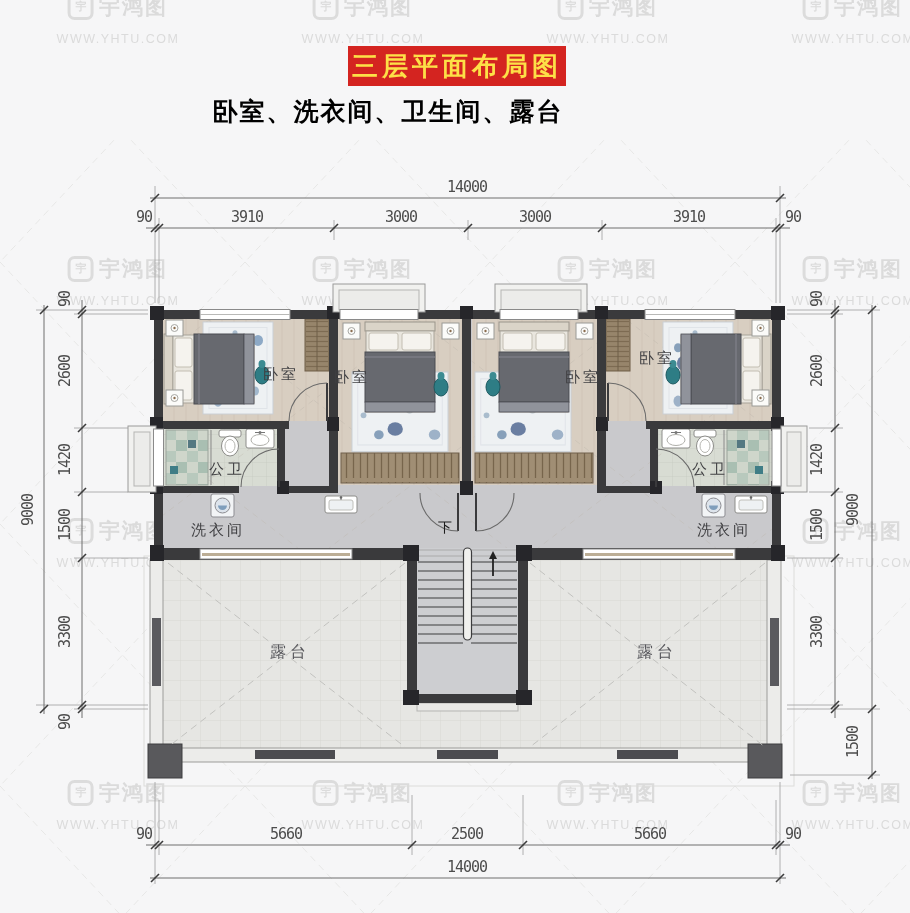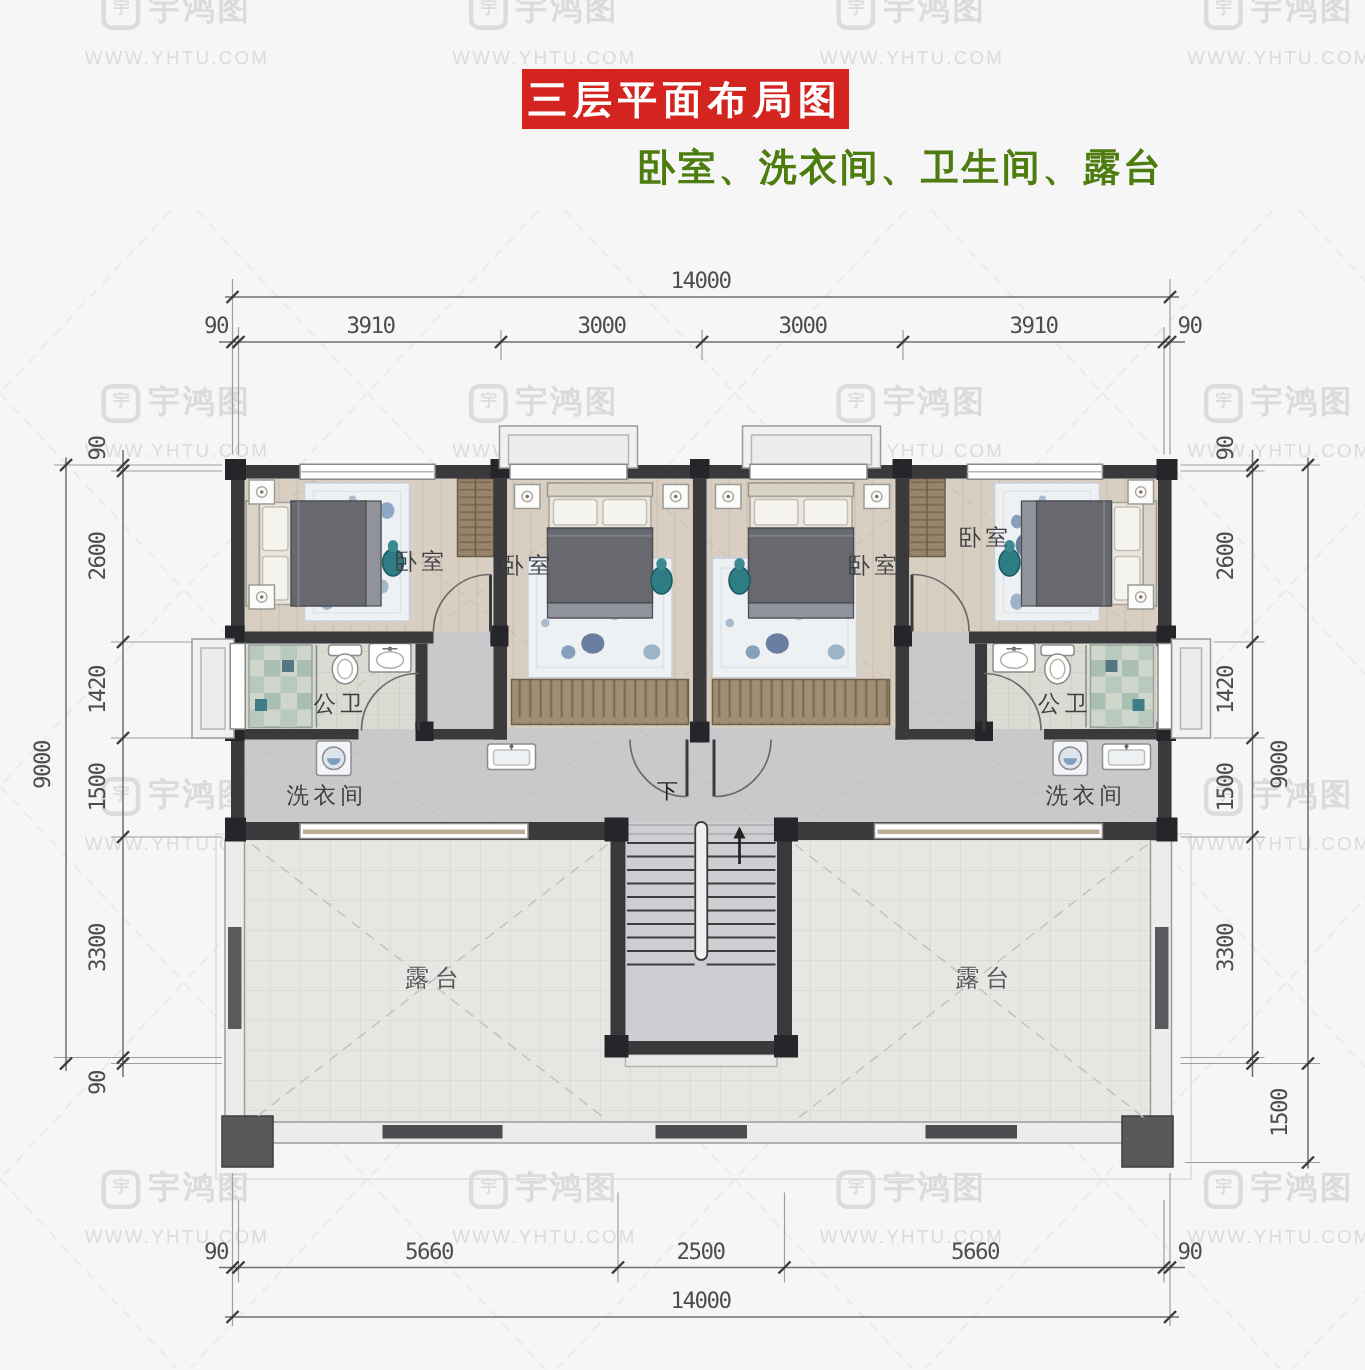--- a/index.html
+++ b/index.html
@@ -13,24 +13,24 @@
   .wm-top{display:flex;align-items:center;justify-content:center;gap:5px;}
   .wm-logo{display:inline-flex;align-items:center;justify-content:center;
       width:20px;height:20px;border:3px solid #dcdcdc;border-radius:7px;
       font-size:11px;font-weight:bold;color:#dcdcdc;}
   .wm-name{font-size:21px;font-weight:bold;letter-spacing:2px;}
   .wm-url{font-size:12.5px;letter-spacing:1.5px;margin-top:13px;}
 
   
   .title-box{position:absolute;left:348px;top:46px;width:218px;height:40px;
       background:#d42420;display:flex;align-items:center;justify-content:center;}
-  .title-text{color:#ffffff;font-size:26px;font-weight:bold;letter-spacing:4px;
+  .title-text{color:#fde047;font-size:26px;font-weight:bold;letter-spacing:4px;
       font-family:"Liberation Serif",serif;}
-  .subtitle{position:absolute;left:0;top:95px;width:776px;text-align:right;
-      font-size:25px;font-weight:bold;color:#4d7c0f;letter-spacing:2px;}
+  .subtitle{position:absolute;left:0;top:95px;width:776px;text-align:center;
+      font-size:25px;font-weight:bold;color:#000000;letter-spacing:2px;}
 
   
   text{font-family:"DejaVu Sans",sans-serif;}
   .dim{font-family:"DejaVu Sans Mono",monospace;font-size:15px;fill:#4d4d4d;
        text-anchor:middle;letter-spacing:-1px;}
   .rlabel{font-size:15px;fill:#3f3f42;text-anchor:middle;letter-spacing:3px;}
   .tlabel{font-size:16px;fill:#55555a;text-anchor:middle;letter-spacing:4px;}
   .slabel{font-size:14px;fill:#1c1c1c;text-anchor:middle;}
   .dln{stroke:#6e6e6e;stroke-width:1;}
   .ext{stroke:#9e9e9e;stroke-width:0.8;}

